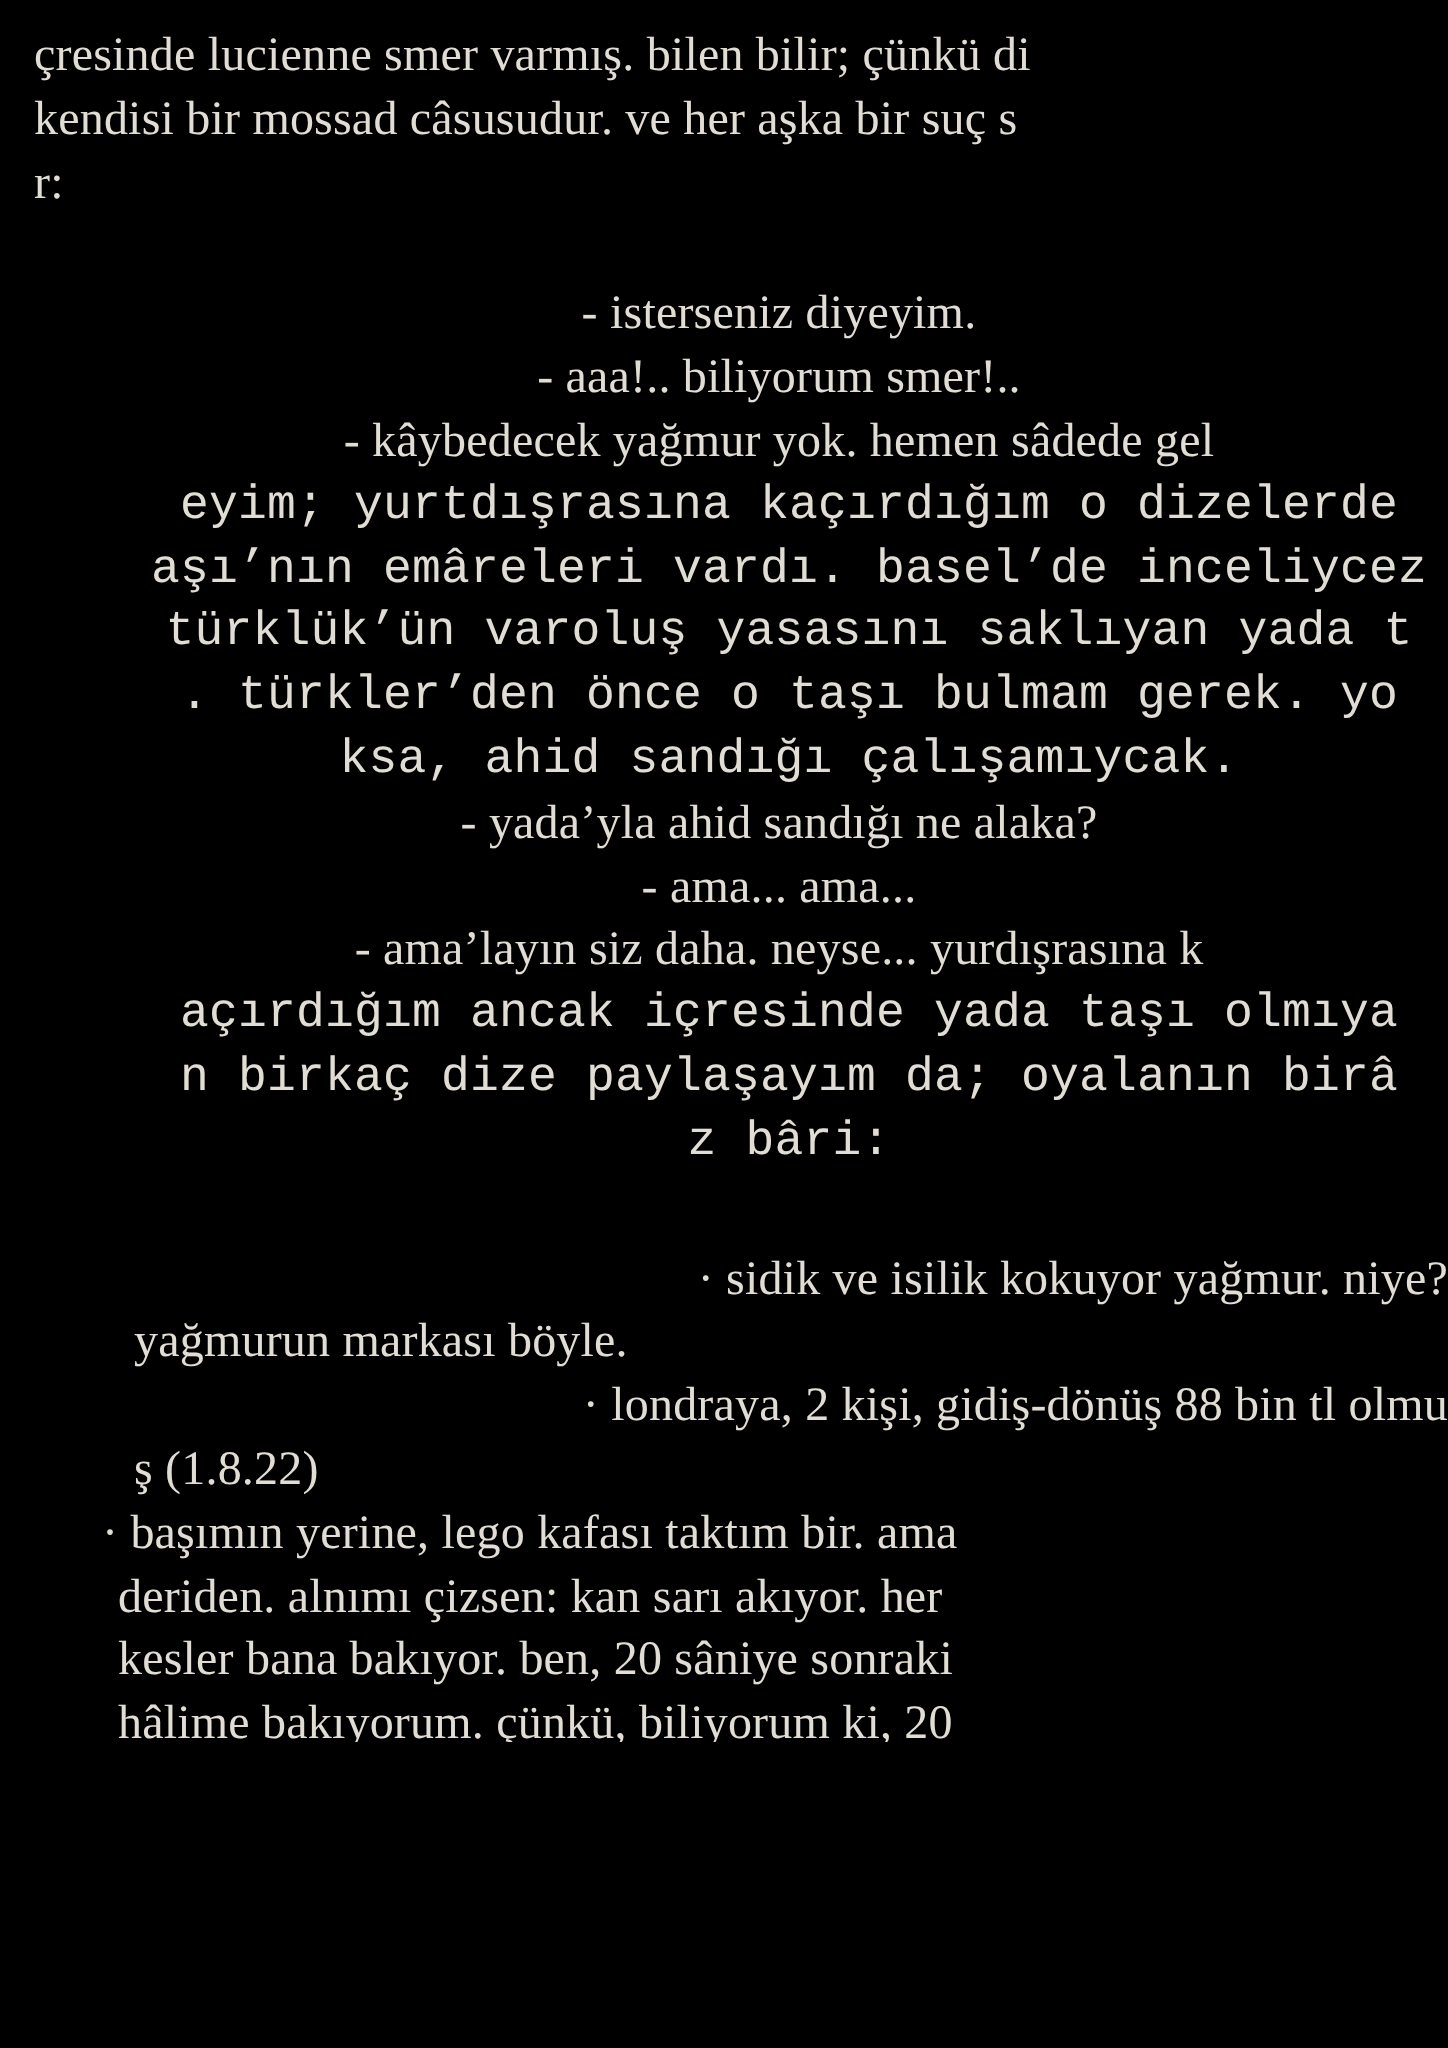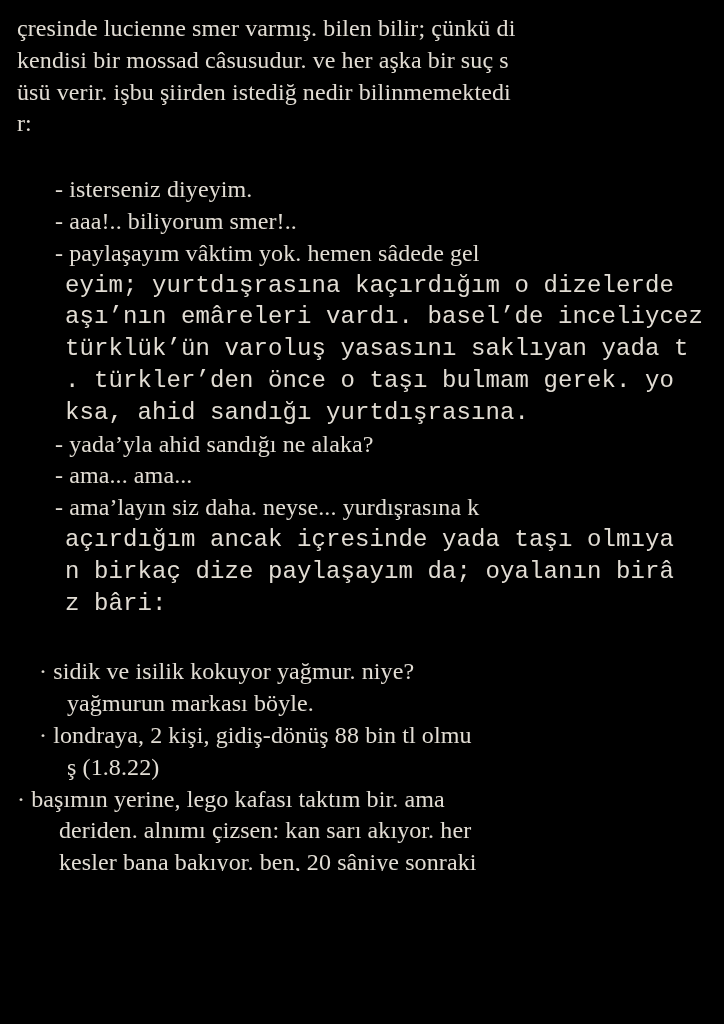--- a/index.html
+++ b/index.html
@@ -24,52 +24,51 @@
     line-height: 31.8px;
     white-space: pre;
     letter-spacing: 0.1px;
   }
   
   .l-para       { margin-left: 0; }
   
   .l-dash       { margin-left: 38px; }
   .l-dashcont   { margin-left: 48px; font-family: Liberation Mono, monospace; }
   
-  .l-bullet     { margin-left: 22px; }
+  .l-bullet     { margin-left: 22px; text-align: right; }
   .l-bulletcont { margin-left: 50px; }
   
-  .l-bullet2     { }
+  .l-bullet2     { margin-left: 34px; }
   .l-bullet2cont { margin-left: 42px; }
   
   .l-last       { margin-left: 38px; }
   
-  .gap-dialogue { margin-top: 34px; }
+  .gap-dialogue { margin-top: 34px; text-align: center; }
   .gap-bullets  { margin-top: 37px; }
 </style>
 </head>
 <body>
 
 <div class="page">
 
   <div>
     <div class="line l-para">çresinde lucienne smer varmış. bilen bilir; çünkü di</div>
     <div class="line l-para">kendisi bir mossad câsusudur. ve her aşka bir suç s</div>
-    <div class="line l-para">üsü verir. işbu şiirden istediğ nedir bilinmemektedi</div>
     <div class="line l-para">r:</div>
   </div>
 
   <div class="gap-dialogue">
     <div class="line l-dash">- isterseniz diyeyim.</div>
     <div class="line l-dash">- aaa!.. biliyorum smer!..</div>
-    <div class="line l-dash">- paylaşayım vâktim yok. hemen sâdede gel</div>
+    <div class="line l-dash">- kâybedecek yağmur yok. hemen sâdede gel</div>
     <div class="line l-dashcont">eyim; yurtdışrasına kaçırdığım o dizelerde</div>
     <div class="line l-dashcont">aşı’nın emâreleri vardı. basel’de inceliycez</div>
     <div class="line l-dashcont">türklük’ün varoluş yasasını saklıyan yada t</div>
     <div class="line l-dashcont">. türkler’den önce o taşı bulmam gerek. yo</div>
-    <div class="line l-dashcont">ksa, ahid sandığı yurtdışrasına.</div>
+    <div class="line l-dashcont">ksa, ahid sandığı çalışamıycak.</div>
     <div class="line l-dash">- yada’yla ahid sandığı ne alaka?</div>
     <div class="line l-dash">- ama... ama...</div>
     <div class="line l-dash">- ama’layın siz daha. neyse... yurdışrasına k</div>
     <div class="line l-dashcont">açırdığım ancak içresinde yada taşı olmıya</div>
     <div class="line l-dashcont">n birkaç dize paylaşayım da; oyalanın birâ</div>
     <div class="line l-dashcont">z bâri:</div>
   </div>
 
   <div class="gap-bullets">
     <div class="line l-bullet">· sidik ve isilik kokuyor yağmur. niye?</div>

